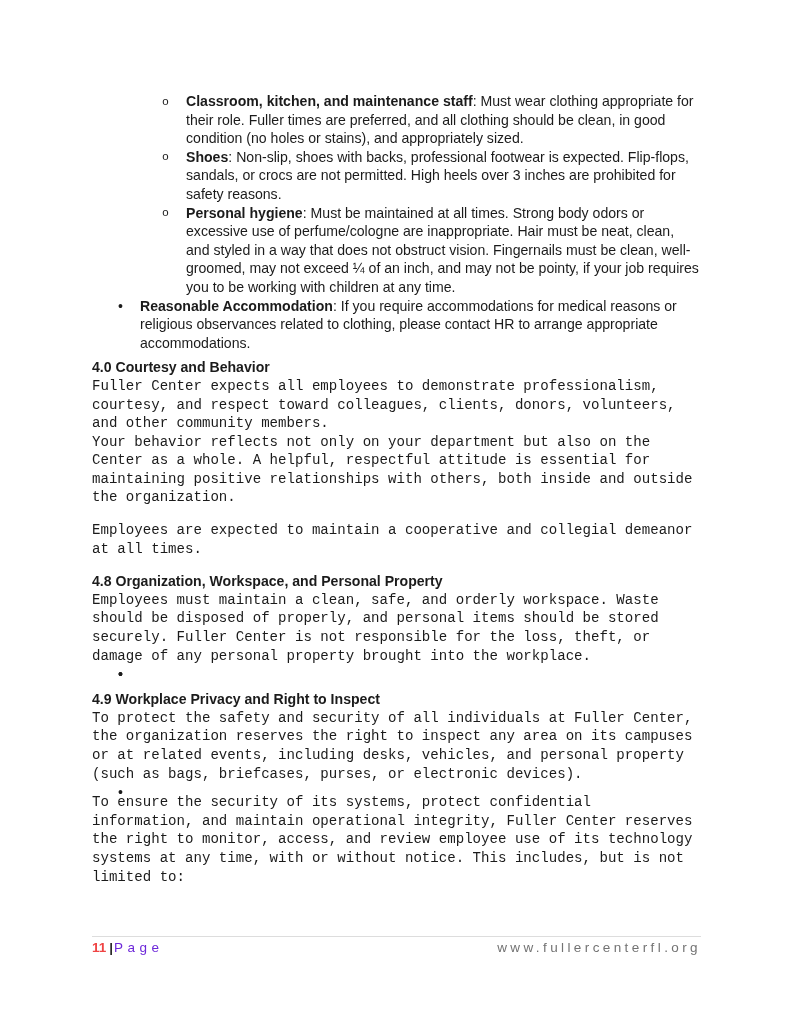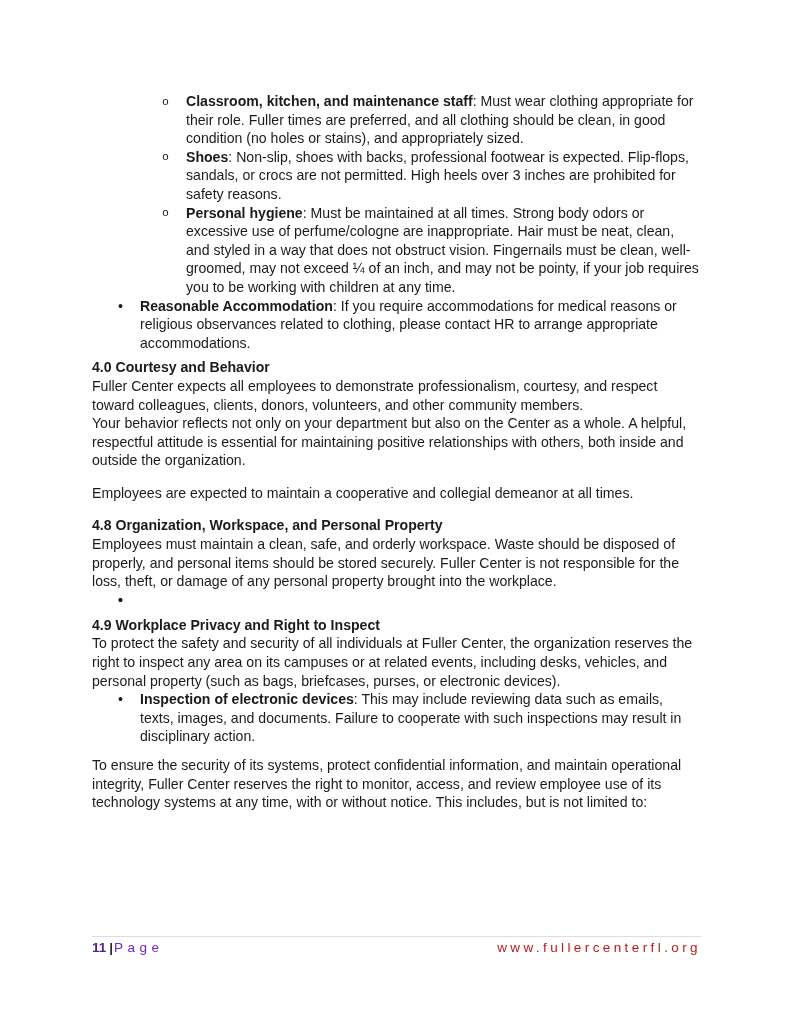--- a/index.html
+++ b/index.html
@@ -15,21 +15,21 @@
     background: #ffffff;
     overflow: hidden;
     font-size: 14.1px;
     line-height: 18.6px;
   }
   .doc-body {
     position: absolute;
     left: 92px; top: 92px;
     width: 608px;
   }
-  .para { margin: 0; }
+  .para { margin: 0; font-family: Liberation Mono, monospace; }
   .h { font-weight: bold; }
   .b { font-weight: bold; }
   .li { position: relative; }
   .l1 { padding-left: 48px; }
   .l1 > .marker { position: absolute; left: 26px; top: 0; }
   .l2 { padding-left: 94px; }
   .l2 > .marker {
     position: absolute; left: 70px; top: 0.5px;
     font-family: "Liberation Mono", "DejaVu Sans Mono", monospace;
     font-size: 11.5px;
@@ -48,24 +48,24 @@
   .footer-row {
     position: absolute;
     left: 92px; top: 940px;
     width: 609px;
     display: flex;
     justify-content: space-between;
     align-items: baseline;
     font-size: 13.5px;
     line-height: 16px;
   }
-  .pgnum { font-weight: bold; color: #4c1d95; }
+  .pgnum { font-weight: bold; color: #ef4444; }
   .pgsep { color: #2a2a2a; font-weight: bold; padding: 0 1px 0 3px; }
   .pgword { color: #6d28d9; letter-spacing: 4.5px; }
-  .site { color: #b91c1c; letter-spacing: 3.4px; }
+  .site { color: #737373; letter-spacing: 3.4px; }
 </style>
 </head>
 <body>
 
 <div class="page">
   <div class="doc-body">
 
     <div class="li l2">
       <span class="marker">o</span>
       <span><b class="b">Classroom, kitchen, and maintenance staff</b><span>: Must wear clothing appropriate for their role. Fuller times are preferred, and all clothing should be clean, in good condition (no holes or stains), and appropriately sized.</span></span>
@@ -95,21 +95,20 @@
       <span class="marker">•</span>
     </div>
     <div class="li l1">
       <span class="marker">•</span>
     </div>
 
     <div class="h mt-12">4.9 Workplace Privacy and Right to Inspect</div>
     <p class="para">To protect the safety and security of all individuals at Fuller Center, the organization reserves the right to inspect any area on its campuses or at related events, including desks, vehicles, and personal property (such as bags, briefcases, purses, or electronic devices).</p>
     <div class="li l1">
       <span class="marker">•</span>
-      <span><b class="b">Inspection of electronic devices</b><span>: This may include reviewing data such as emails, texts, images, and documents. Failure to cooperate with such inspections may result in disciplinary action.</span></span>
     </div>
 
     <p class="para mt-10">To ensure the security of its systems, protect confidential information, and maintain operational integrity, Fuller Center reserves the right to monitor, access, and review employee use of its technology systems at any time, with or without notice. This includes, but is not limited to:</p>
 
   </div>
 
   <div class="footer-rule"></div>
   <div class="footer-row">
     <div>
       <span class="pgnum">11</span><span class="pgsep">|</span><span class="pgword">Page</span>

